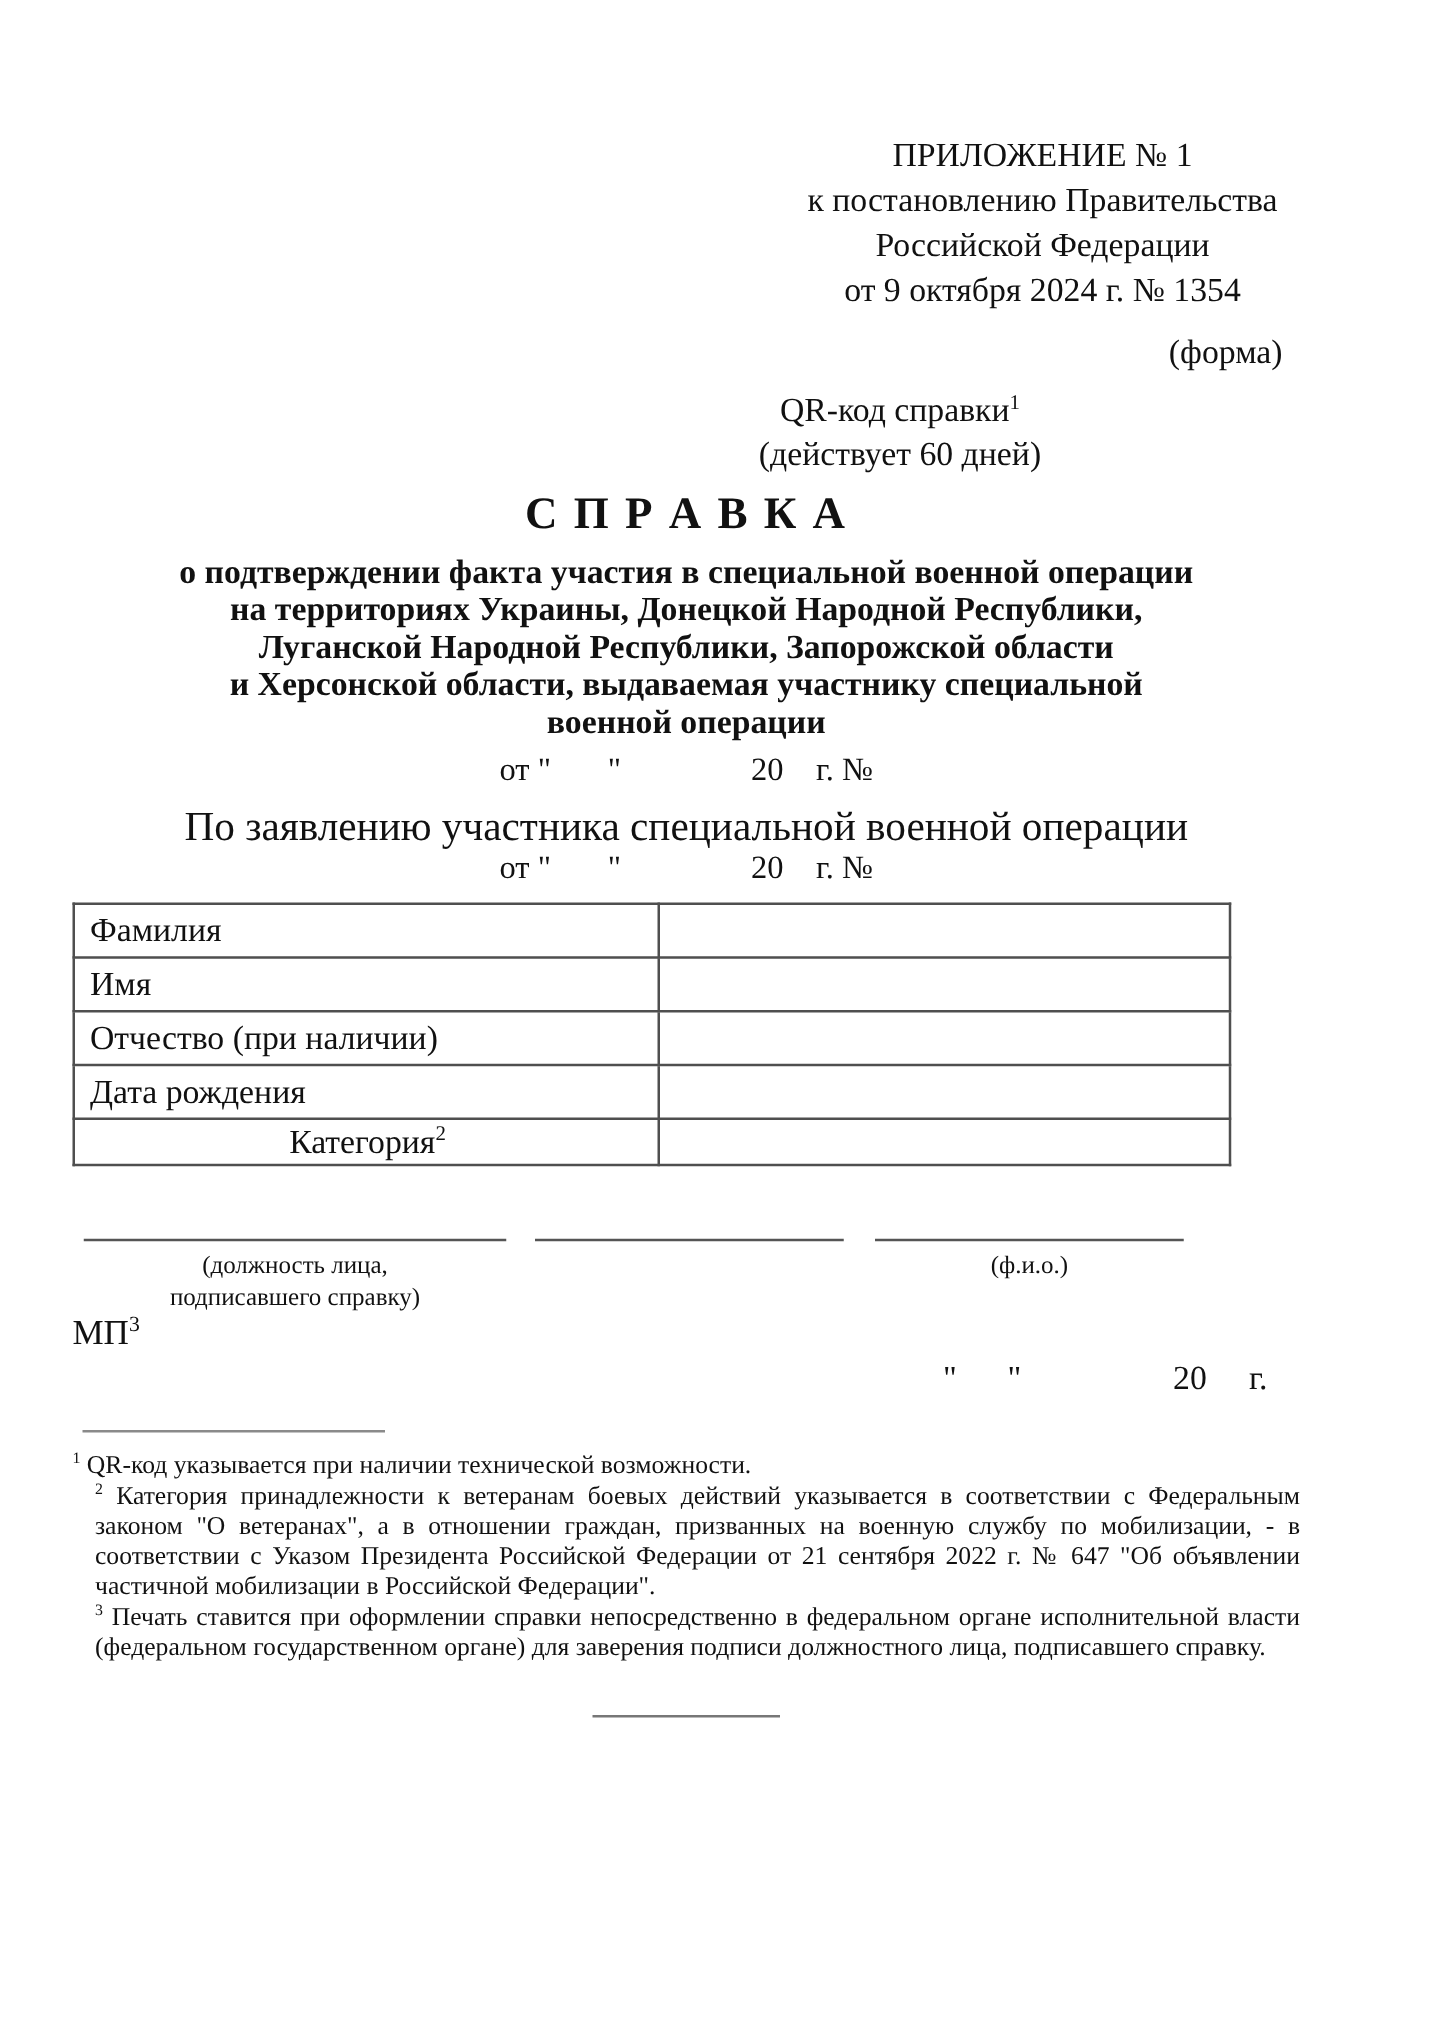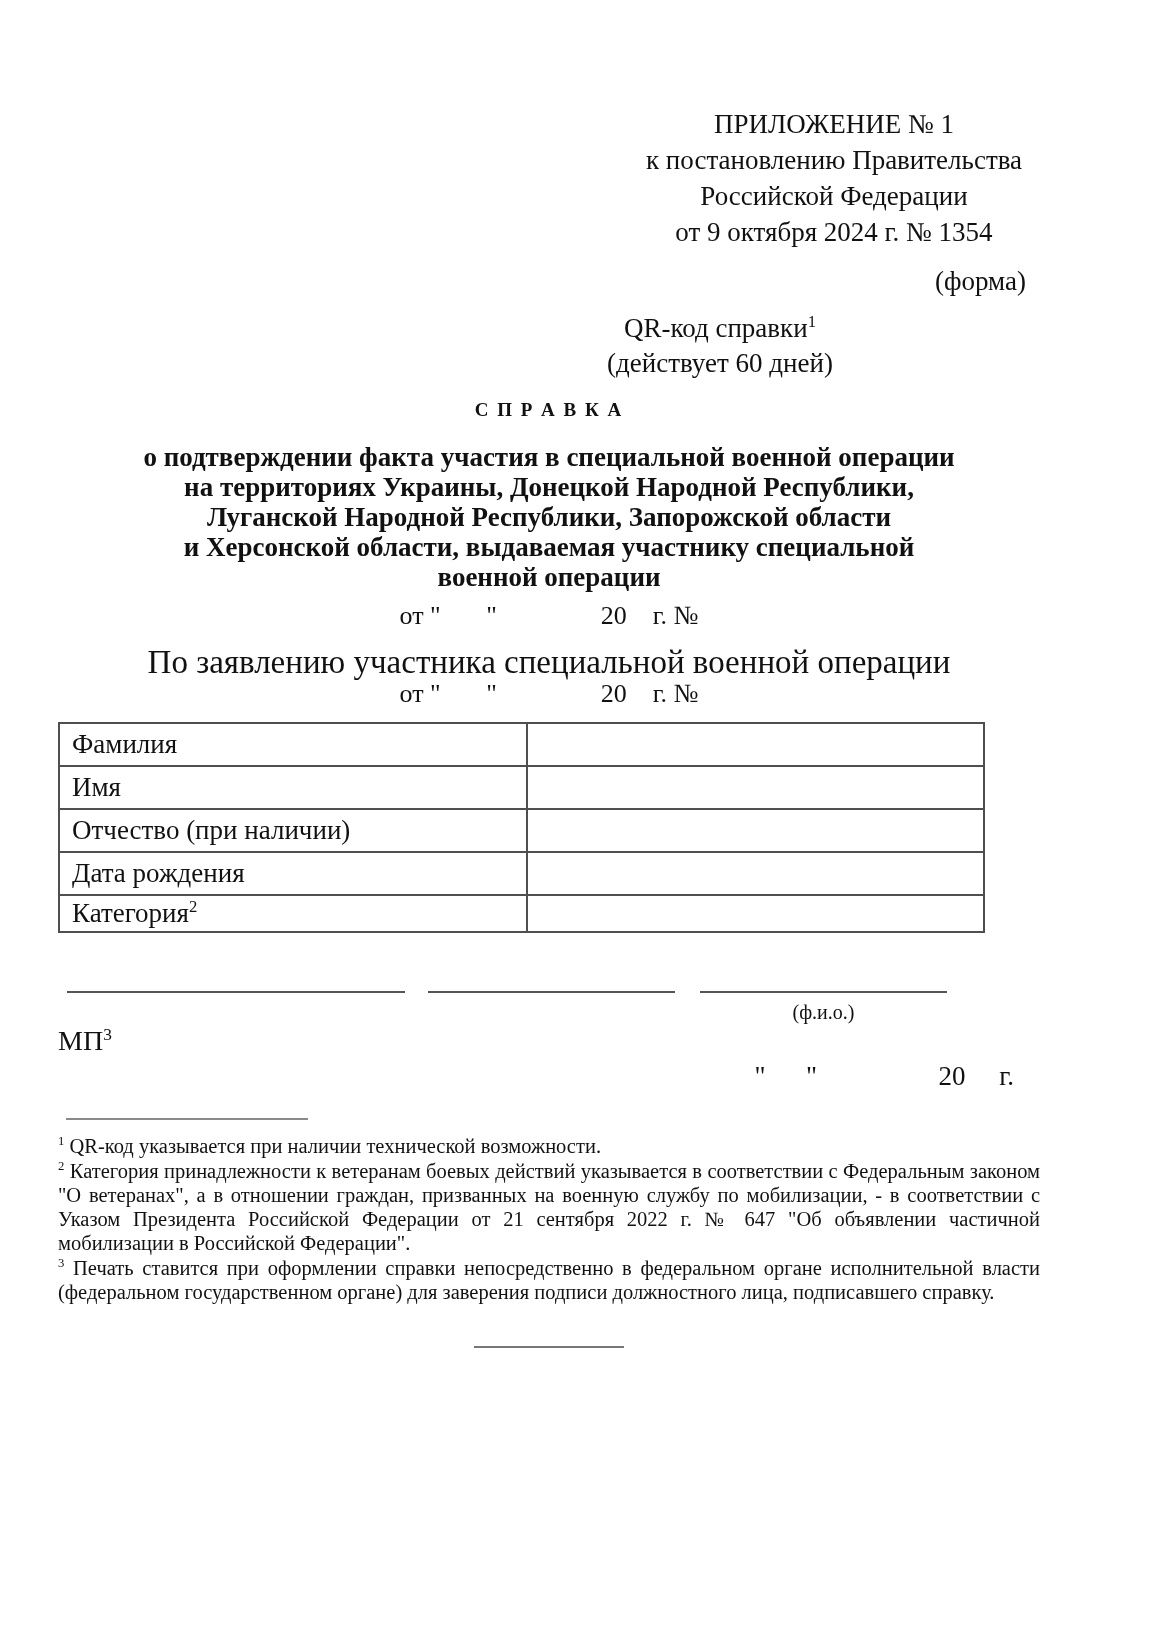--- a/index.html
+++ b/index.html
@@ -43,21 +43,21 @@
     font-size: 27px;
     line-height: 35px;
   }
 
   sup { font-size: 0.62em; vertical-align: super; line-height: 0; }
 
   
   .cert-title {
     margin-top: 10px;
     text-align: center;
-    font-size: 19px;
+    font-size: 36px;
     font-weight: bold;
     letter-spacing: 2px;
     line-height: 38px;
   }
   .cert-subtitle {
     margin-top: 13px;
     text-align: center;
     font-size: 27px;
     font-weight: bold;
     line-height: 30px;
@@ -85,21 +85,21 @@
   }
   table.fields td {
     border: 2px solid #4f4f4f;
     font-size: 27px;
     vertical-align: middle;
     padding: 2px 10px 2px 12px;
   }
   td.lbl { width: 468px; }
   tr.r-small td { height: 43px; }
   tr.r-passport td { height: 102px; line-height: 34px; }
-  tr.r-category td { height: 25px; }
+  tr.r-category td { height: 25px; text-align: center; }
 
   
   .sig-row {
     margin-top: 58px;
     margin-left: 9px;
     display: flex;
     gap: 0;
     width: 886px;
   }
   .sig-field { text-align: center; }
@@ -129,21 +129,21 @@
     border-top: 2px solid #8a8a8a;
     margin-top: 26px;
     margin-left: 8px;
   }
   .footnotes {
     margin-top: 14px;
     font-size: 20.5px;
     line-height: 24px;
   }
   .footnote { text-align: justify; }
-  .footnote + .footnote { margin-top: 1px; }
+  .footnote + .footnote { margin-top: 1px; margin-left: 18px; }
 
   .bottom-line {
     width: 150px;
     border-top: 2px solid #777;
     margin: 42px auto 0 auto;
   }
 </style>
 </head>
 <body>
 
@@ -196,20 +196,22 @@
       <tr class="r-category">
         <td class="lbl"><span>Категория</span><sup>2</sup></td>
         <td></td>
       </tr>
     </tbody>
   </table>
 
   <div class="sig-row">
     <div class="sig-field sig-f1">
       <div class="rule"></div>
+      <div class="cap pre">(должность лица,
+подписавшего справку)</div>
     </div>
     <div class="sig-field sig-f2">
       <div class="rule"></div>
     </div>
     <div class="sig-field sig-f3">
       <div class="rule"></div>
       <div class="cap pre">(ф.и.о.)</div>
     </div>
   </div>
 

